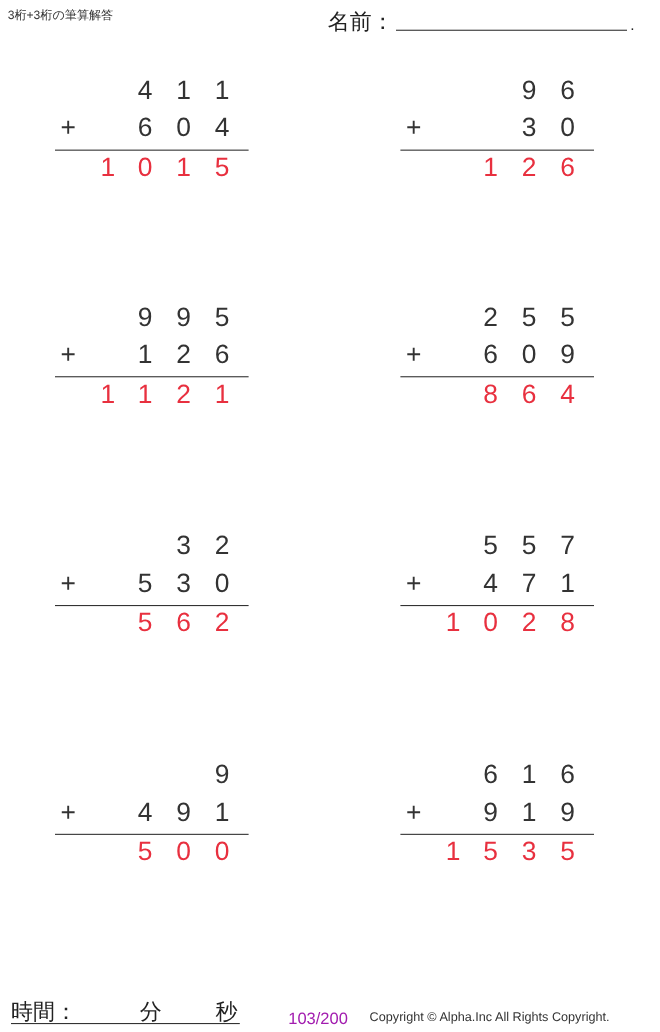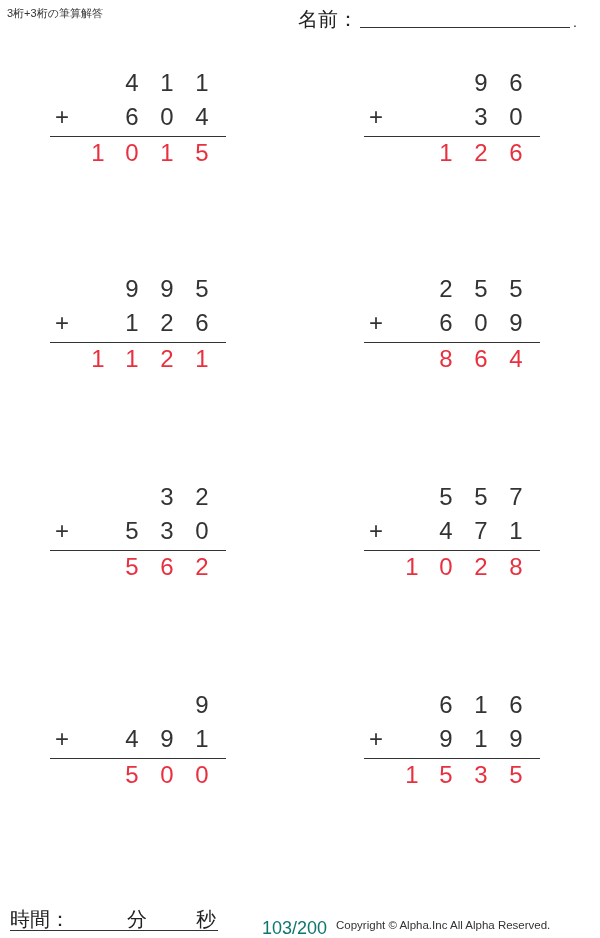--- a/index.html
+++ b/index.html
@@ -14,21 +14,21 @@
   .row { position:absolute; left:0; width:190px; height:34px; }
   .digit { position:absolute; width:24px; text-align:center; font-size:24px; line-height:34px; font-weight:300; color:#333; }
   .ans .digit { color:#e8303f; }
   .plus { position:absolute; left:0; width:24px; text-align:center; font-size:24px; line-height:34px; color:#333; }
   .rule { position:absolute; left:0; top:70px; width:176px; border-top:1.5px solid #333; }
 
   .footer-time { position:absolute; left:10px; top:906px; font-size:20px; color:#222; }
   .footer-line { position:absolute; left:10px; top:930px; width:208px; border-bottom:1.5px solid #333; }
   .footer-min { position:absolute; left:127px; top:906px; font-size:20px; color:#222; }
   .footer-sec { position:absolute; left:196px; top:906px; font-size:20px; color:#222; }
-  .footer-page { position:absolute; left:262px; top:918px; font-size:18px; color:#0f766e; }
+  .footer-page { position:absolute; left:262px; top:918px; font-size:15px; color:#a21caf; }
   .footer-copy { position:absolute; left:336px; top:919px; font-size:11.5px; color:#333; }
 </style>
 </head>
 <body>
 
 <div class="title">3桁+3桁の筆算解答</div>
 <div class="name-label">名前：</div>
 <div class="name-line"></div>
 <div class="name-dot">.</div>
 
@@ -209,13 +209,13 @@
         <span class="digit" style="left: 140px;">5</span>
       </div>
     </div>
   </div>
 
 <div class="footer-time">時間：</div>
 <div class="footer-line"></div>
 <div class="footer-min">分</div>
 <div class="footer-sec">秒</div>
 <div class="footer-page">103/200</div>
-<div class="footer-copy">Copyright © Alpha.Inc All Alpha Reserved.</div>
+<div class="footer-copy">Copyright © Alpha.Inc All Rights Copyright.</div>
 
 </body></html>

